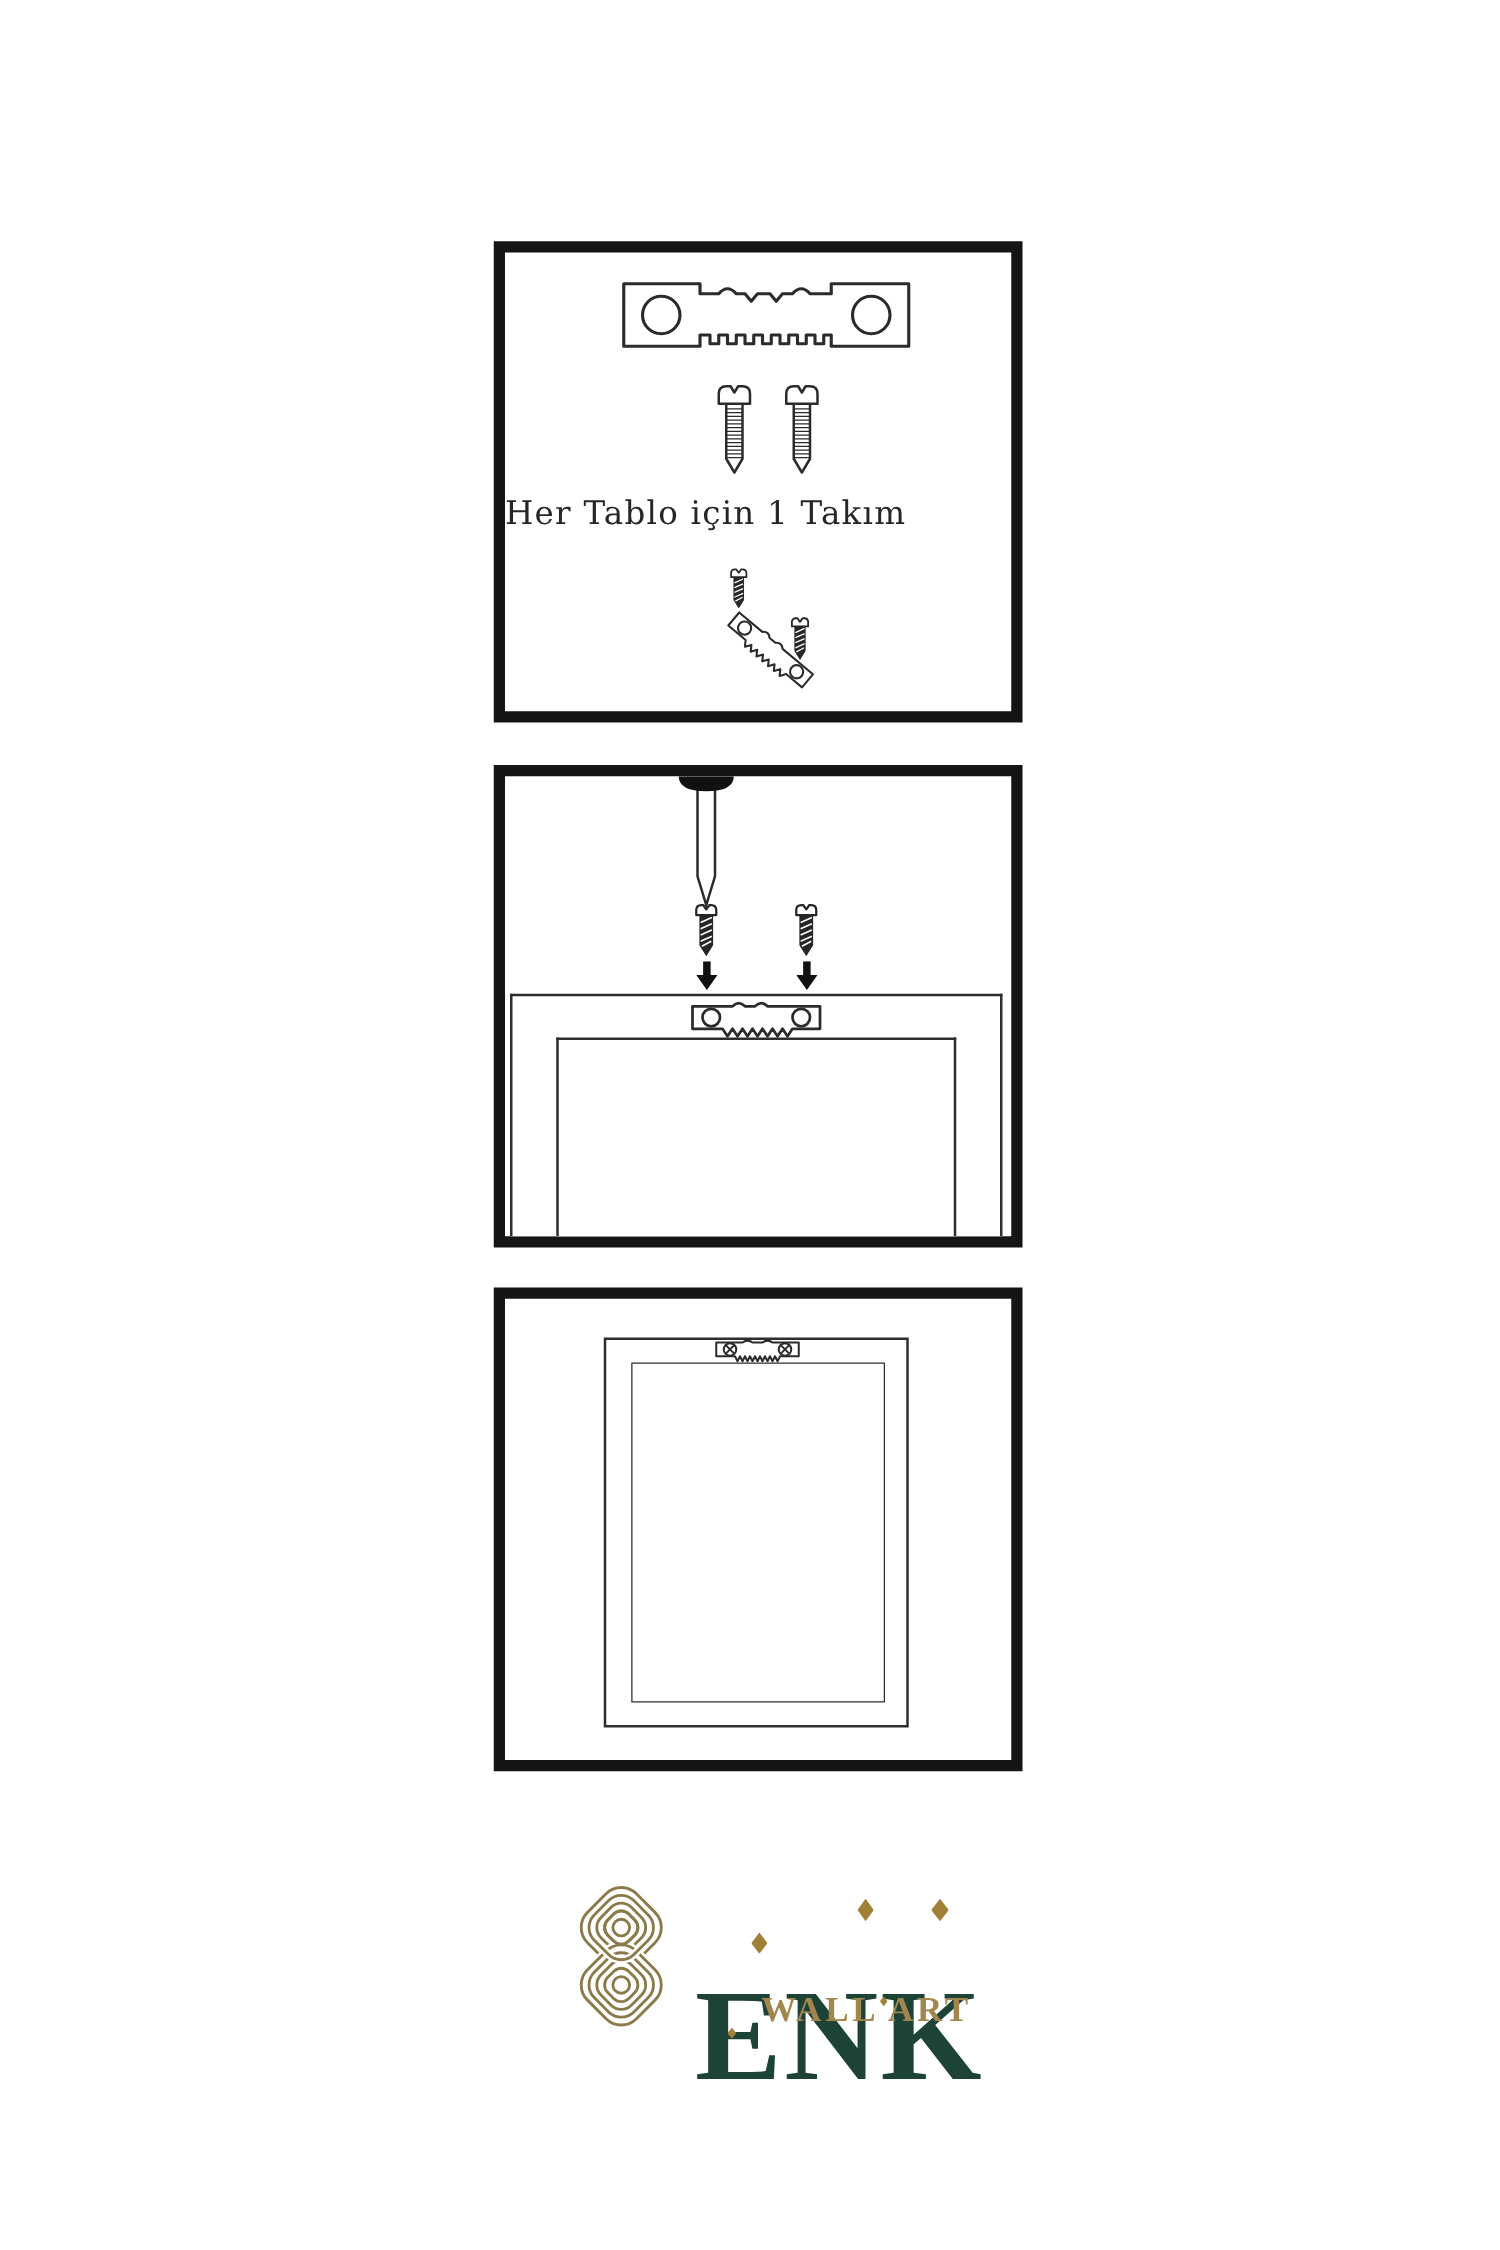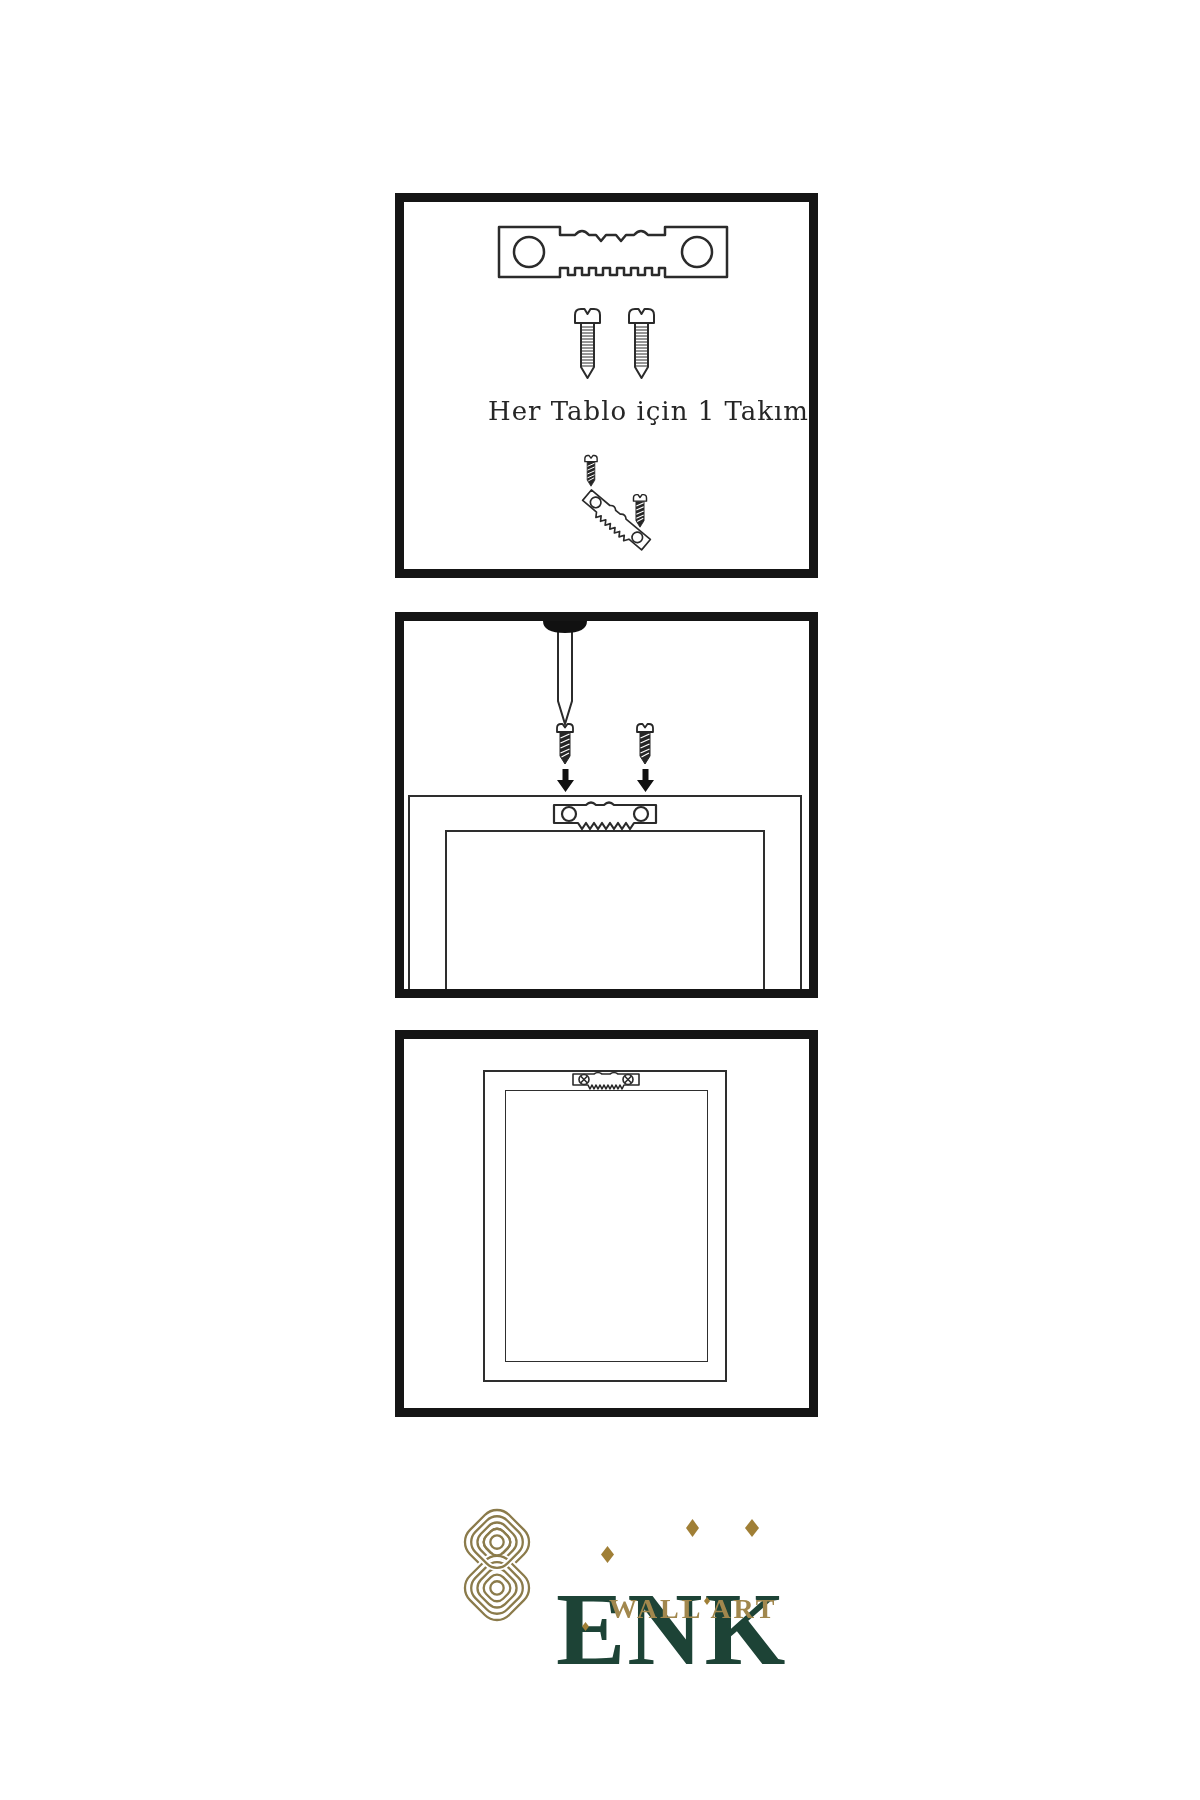--- a/index.html
+++ b/index.html
@@ -1,20 +1,20 @@
 <!DOCTYPE html>
 <html><head>
 <meta charset="utf-8">
 <style>
   html,body{margin:0;padding:0;background:#ffffff;}
   #page{position:relative;width:1200px;height:1800px;background:#ffffff;overflow:hidden;
         font-family:"Liberation Sans",sans-serif;}
   .panel{position:absolute;left:395px;width:423px;border:9px solid #151515;background:#ffffff;box-sizing:border-box;}
   .abs{position:absolute;}
-  .caption{position:absolute;left:0;width:405px;text-align:right;
+  .caption{position:absolute;left:0;width:405px;text-align:left;
            font-family:"DejaVu Serif",serif;font-weight:400;color:#262626;
            font-size:26px;line-height:30px;letter-spacing:1px;white-space:nowrap;}
   .rect{position:absolute;box-sizing:border-box;border:2px solid #2e2e2e;background:#ffffff;}
   .rect.nobottom{border-bottom:none;}
   .brand-name{position:absolute;font-family:"Liberation Serif",serif;font-weight:700;
               color:#1d4336;font-size:104px;line-height:104px;letter-spacing:2px;white-space:nowrap;}
   .brand-sub{position:absolute;font-family:"Liberation Serif",serif;font-weight:700;
              color:#a1874d;font-size:28px;line-height:28px;letter-spacing:3px;white-space:nowrap;}
   .diamond{position:absolute;background:#a07f36;
            clip-path:polygon(50% 0,100% 50%,50% 100%,0 50%);}

